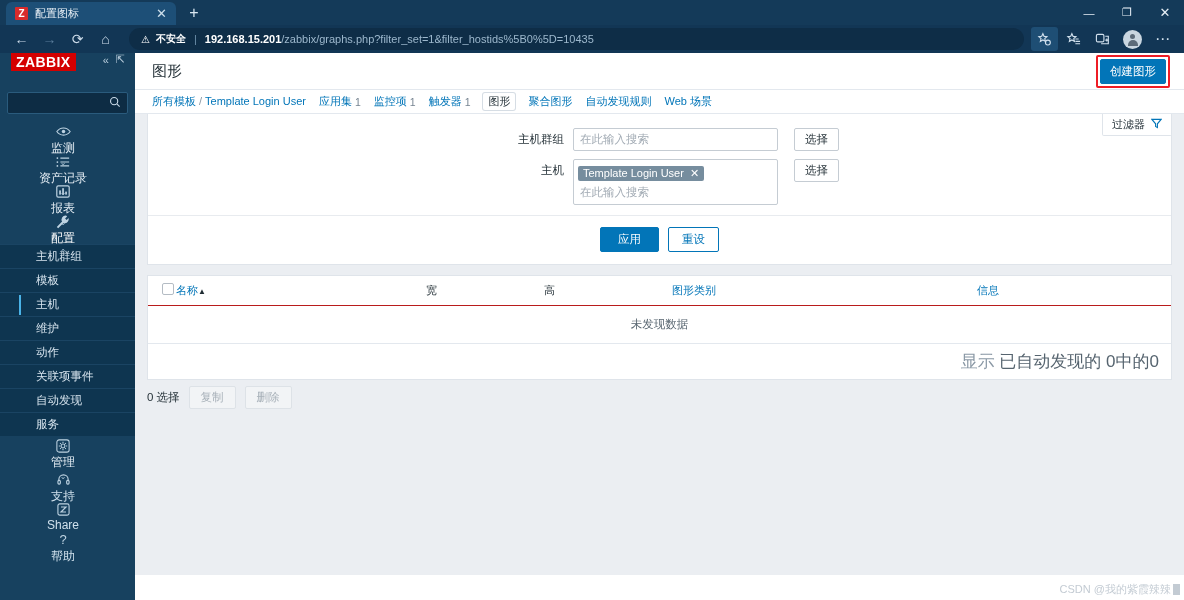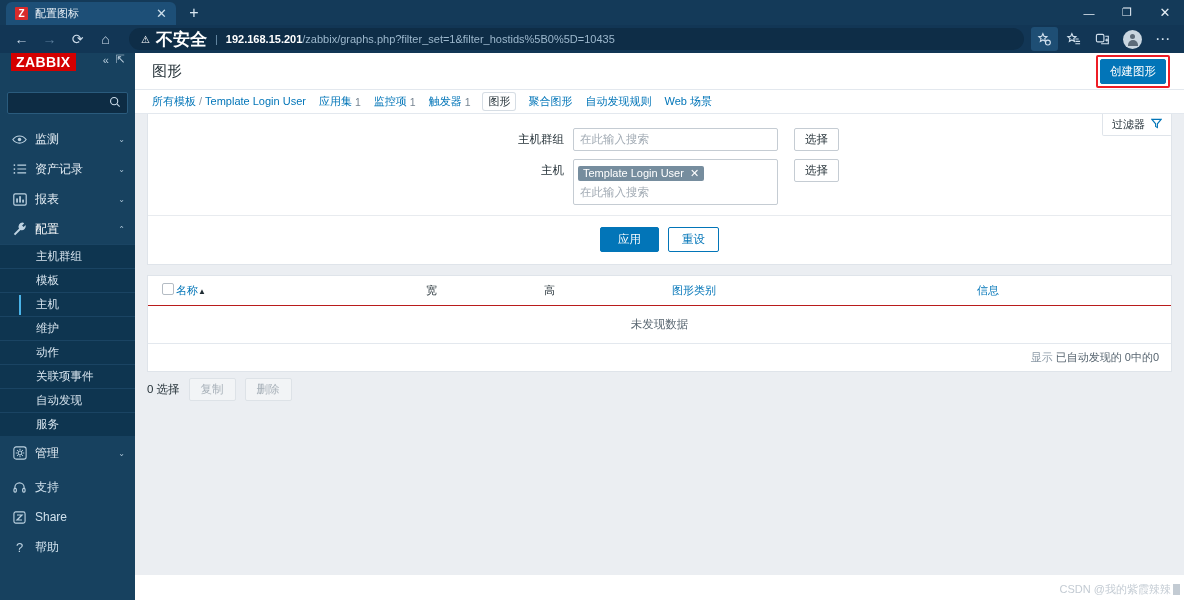--- a/index.html
+++ b/index.html
@@ -61,21 +61,21 @@
     color: #cddcea; font-size: 14px;
   }
   .nav-btn.disabled { color: #5b7e9c; }
   .omnibox {
     flex: 1 1 auto; height: 22px; margin-left: 9px; margin-right: 6px;
     background: #0e2d47; border-radius: 11px;
     display: flex; align-items: center; padding: 0 12px; gap: 6px;
     min-width: 0;
   }
   .warn-tri { color: #ffffff; font-size: 10px; }
-  .omni-sec { color: #ffffff; font-size: 17px; font-weight: bold; }
+  .omni-sec { color: #ffffff; font-size: 10px; font-weight: bold; }
   .omni-divider { color: #6e90ab; font-size: 11px; margin: 0 2px; }
   .omni-url {
     color: #9db8cd; font-size: 11px; white-space: nowrap;
     overflow: hidden; text-overflow: ellipsis;
   }
   .omni-url b { color: #ffffff; font-weight: bold; }
   .tool-icons { display: flex; align-items: center; gap: 2px; }
   .tool-btn {
     width: 27px; height: 24px; display: flex;
     align-items: center; justify-content: center; color: #d2e1ee;
@@ -121,22 +121,23 @@
     display: flex; align-items: center; padding: 0 6px;
   }
   .sb-search input {
     flex: 1 1 auto; background: transparent; border: none; outline: none;
     color: #cfe0ec; font-size: 11px; font-family: inherit; min-width: 0;
   }
   .sb-search .mag { color: #cbdcea; font-size: 12px; }
 
   .sb-item {
     display: flex; align-items: center; height: 30px;
-    padding: 0 10px 0 12px; gap: 8px; color: #e4edf4; font-size: 12px;
+    padding: 0 10px 0 1px; gap: 1px; color: #e4edf4; font-size: 12px;
     position: relative;
+    flex-direction: column;
   }
   .sb-item.section-open { color: #ffffff; }
   .sb-ico {
     width: 15px; text-align: center; color: #bed3e2;
     font-size: 13px; line-height: 1; flex: 0 0 15px;
     display: flex; align-items: center; justify-content: center;
   }
   .sb-label { flex: 1 1 auto; white-space: nowrap; }
   .sb-caret { font-size: 8px; color: #a9c2d4; }
 
@@ -267,21 +268,21 @@
   .sort-arrow { font-size: 8px; color: #1f2c33; }
   .chk {
     width: 12px; height: 12px; border: 1px solid #b4bcc4;
     border-radius: 2px; background: #fff; display: inline-block;
   }
   td.nodata {
     text-align: center; font-size: 11.5px; color: #56646f;
     padding: 11px 0; border-bottom: 1px solid #e3e8ee;
   }
   .table-footer {
-    text-align: right; padding: 6px 12px; font-size: 11px; color: #56646f;
+    text-align: right; padding: 6px 12px; font-size: 17px; color: #56646f;
   }
   .table-footer .lbl { color: #8a98a5; }
 
   .selbar {
     margin: 6px 12px 0 12px; display: flex; align-items: center; gap: 9px;
     font-size: 11.5px; color: #1f2c33;
   }
   .btn-disabled {
     background: #f2f4f6; border: 1px solid #dde2e7; color: #a8b1b9;
     font-size: 11.5px; padding: 3px 11px; border-radius: 2px; font-family: inherit;

